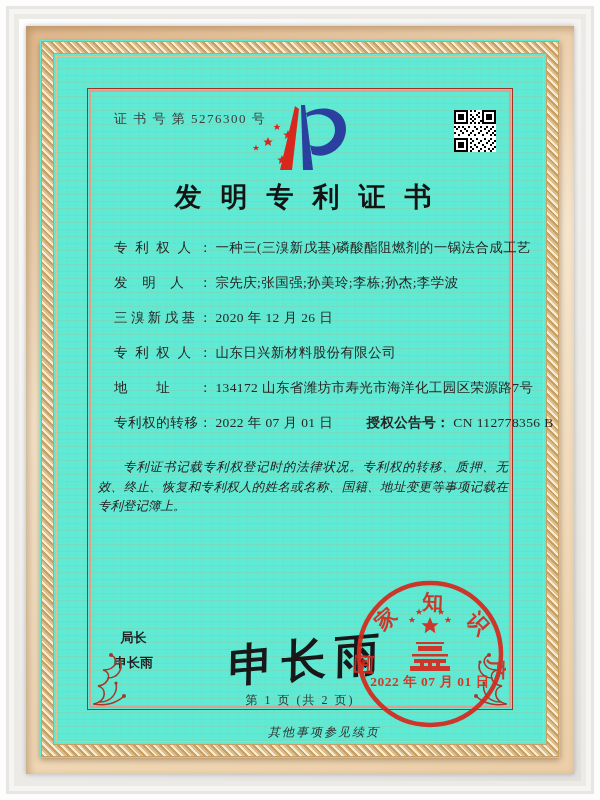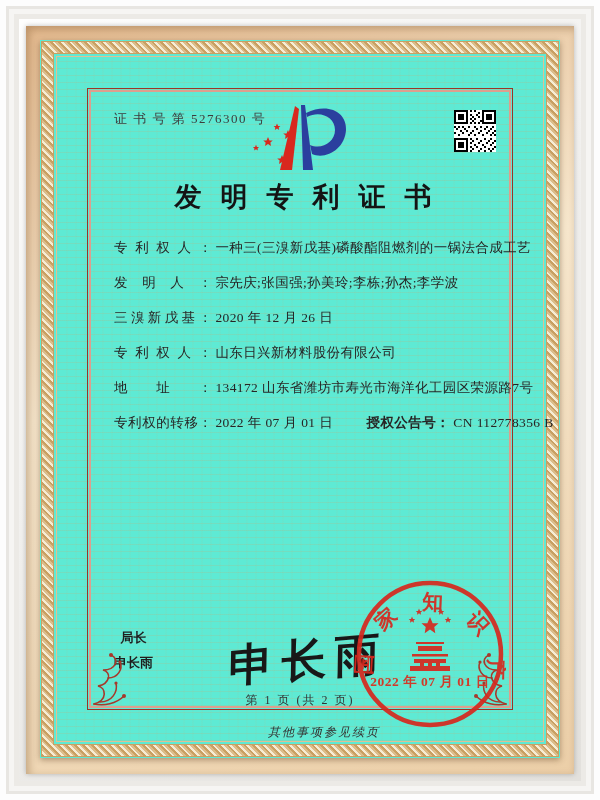--- a/index.html
+++ b/index.html
@@ -133,20 +133,21 @@
         </div>
         <div class="row">
           <span class="flabel">专利权的转移：</span>
           <span class="fvalue">2022 年 07 月 01 日</span>
           <span class="fvalue g-label2">授权公告号：</span>
           <span class="fvalue">CN 112778356 B</span>
         </div>
       </div>
 
       <div class="paras">
+        <p>专利证书记载专利权登记时的法律状况。专利权的转移、质押、无效、终止、恢复和专利权人的姓名或名称、国籍、地址变更等事项记载在专利登记簿上。</p>
       </div>
 
       <div class="signer">
         <div>局长</div>
         <div>申长雨</div>
       </div>
 
       <div class="signature">申长雨</div>
 
       <svg class="flourish fl-left" width="54" height="56" viewBox="0 0 54 56">

